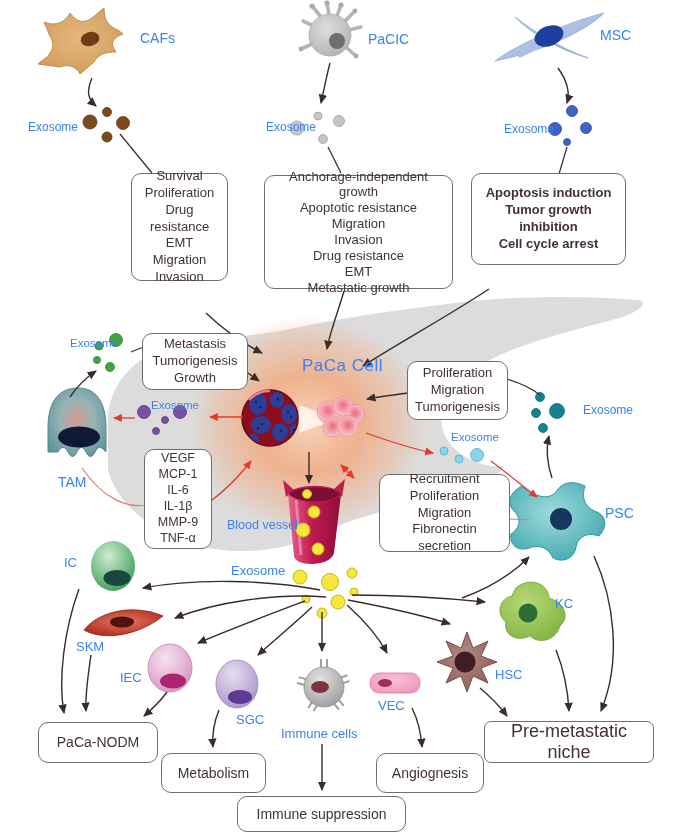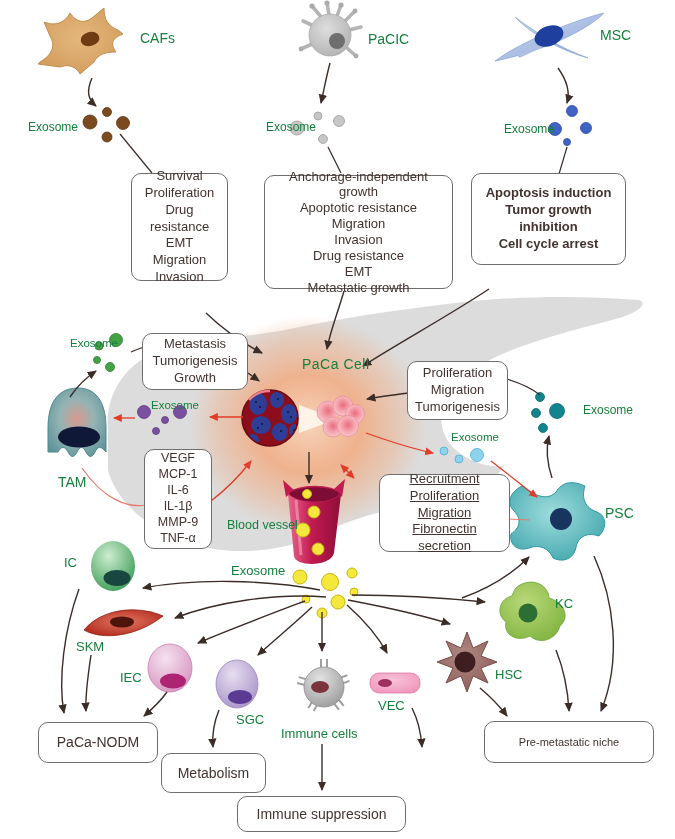--- a/index.html
+++ b/index.html
@@ -1,20 +1,20 @@
 <!DOCTYPE html>
 <html><head>
 <meta charset="utf-8">
 <style>
   html,body{margin:0;padding:0;background:#ffffff;}
   .stage{position:relative;width:675px;height:839px;background:#ffffff;overflow:hidden;
          font-family:"Liberation Sans",sans-serif;color:#423330;}
   .stage svg{position:absolute;left:0;top:0;}
-  .lbl{position:absolute;color:#15803d;font-size:13px;white-space:nowrap;line-height:1;}
-  .lbl.big{font-size:14px;letter-spacing:.5px;}
+  .lbl{position:absolute;color:#3b82f6;font-size:13px;white-space:nowrap;line-height:1;}
+  .lbl.big{font-size:17px;letter-spacing:.5px;}
   .lbl.cell{font-size:14px;}
   .lbl.small{font-size:11.5px;}
   .box{position:absolute;border:1.3px solid #6e6e6e;border-radius:10px;background:#ffffff;
        color:#423330;display:flex;align-items:center;justify-content:center;text-align:center;
        white-space:pre-line;box-sizing:border-box;padding:3px 6px;line-height:1.3;font-size:13px;}
   .box.outcome{font-size:14px;line-height:1.15;}
   .ab{fill:none;stroke:#3b2c28;stroke-width:1.4;}
   .ar{fill:none;stroke:#e23b28;stroke-width:1.3;}
   .ln{fill:none;stroke:#3b2c28;stroke-width:1.2;}
   .lnr{fill:none;stroke:#e87a6c;stroke-width:1.2;}
@@ -407,33 +407,34 @@
 MCP-1
 IL-6
 IL-1β
 MMP-9
 TNF-α</div>
 
 <div class="box" style="left:407px;top:361px;width:101px;height:59px;">Proliferation
 Migration
 Tumorigenesis</div>
 
-<div class="box" style="left:379px;top:474px;width:131px;height:78px;text-decoration:underline;">Recruitment
+<div class="box" style="left:379px;top:474px;width:131px;height:78px;">Recruitment
 Proliferation
 Migration
 Fibronectin secretion</div>
 
 <div class="box outcome" style="left:38px;top:722px;width:120px;height:41px;">PaCa-NODM</div>
 
 <div class="box outcome" style="left:161px;top:753px;width:105px;height:40px;">Metabolism</div>
 
 <div class="box outcome" style="left:237px;top:796px;width:169px;height:36px;">Immune suppression</div>
 
-
-<div class="box outcome" style="left:484px;top:721px;width:170px;height:42px;font-size:11px;">Pre-metastatic niche</div>
+<div class="box outcome" style="left:376px;top:753px;width:108px;height:40px;">Angiognesis</div>
+
+<div class="box outcome" style="left:484px;top:721px;width:170px;height:42px;font-size:18px;border-radius:7px;">Pre-metastatic niche</div>
 
 <div class="lbl cell" style="left:140px;top:31px;">CAFs</div>
 <div class="lbl cell" style="left:368px;top:32px;">PaCIC</div>
 <div class="lbl cell" style="left:600px;top:28px;">MSC</div>
 
 <div class="lbl" style="left:28px;top:121px;font-size:12px;">Exosome</div>
 <div class="lbl" style="left:266px;top:121px;font-size:12px;">Exosome</div>
 <div class="lbl" style="left:504px;top:123px;font-size:12px;">Exosome</div>
 <div class="lbl small" style="left:70px;top:338px;">Exosome</div>
 <div class="lbl small" style="left:151px;top:400px;">Exosome</div>

